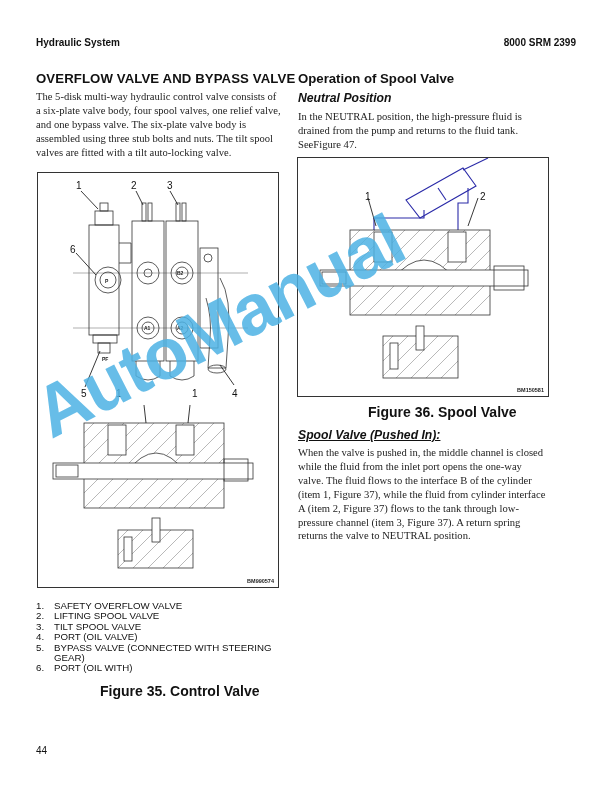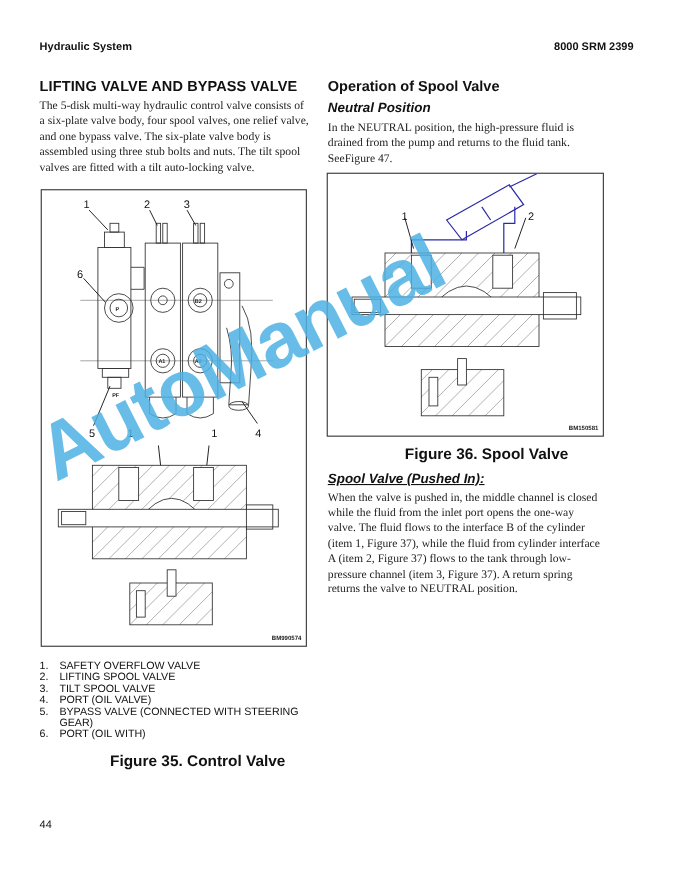--- a/index.html
+++ b/index.html
@@ -29,21 +29,21 @@
   .wm{position:absolute;left:40px;top:376px;font-size:72px;font-weight:bold;color:#4db2e4;opacity:0.85;transform:rotate(-27deg);transform-origin:left center;white-space:nowrap;letter-spacing:-1px;pointer-events:none;}
   svg{position:absolute;left:0;top:0;}
   .callout{font-size:10px;font-family:"Liberation Sans",sans-serif;}
 </style>
 </head>
 <body>
 
 <div class="hdr left">Hydraulic System</div>
 <div class="hdr right">8000 SRM 2399</div>
 
-<div class="h1">LIFTING VALVE AND BYPASS VALVE</div>
+<div class="h1">OVERFLOW VALVE AND BYPASS VALVE</div>
 <div class="p1 body-text">The 5-disk multi-way hydraulic control valve consists of a six-plate valve body, four spool valves, one relief valve, and one bypass valve. The six-plate valve body is assembled using three stub bolts and nuts. The tilt spool valves are fitted with a tilt auto-locking valve.</div>
 
 <div class="h2">Operation of Spool Valve</div>
 <div class="h3 a">Neutral Position</div>
 <div class="p2 body-text">In the NEUTRAL position, the high-pressure fluid is drained from the pump and returns to the fluid tank. SeeFigure 47.</div>
 
 <div class="fig fig35">
   <svg width="240" height="414" viewBox="0 0 240 414">
     <g stroke="#333" stroke-width="0.8" fill="none">
 

